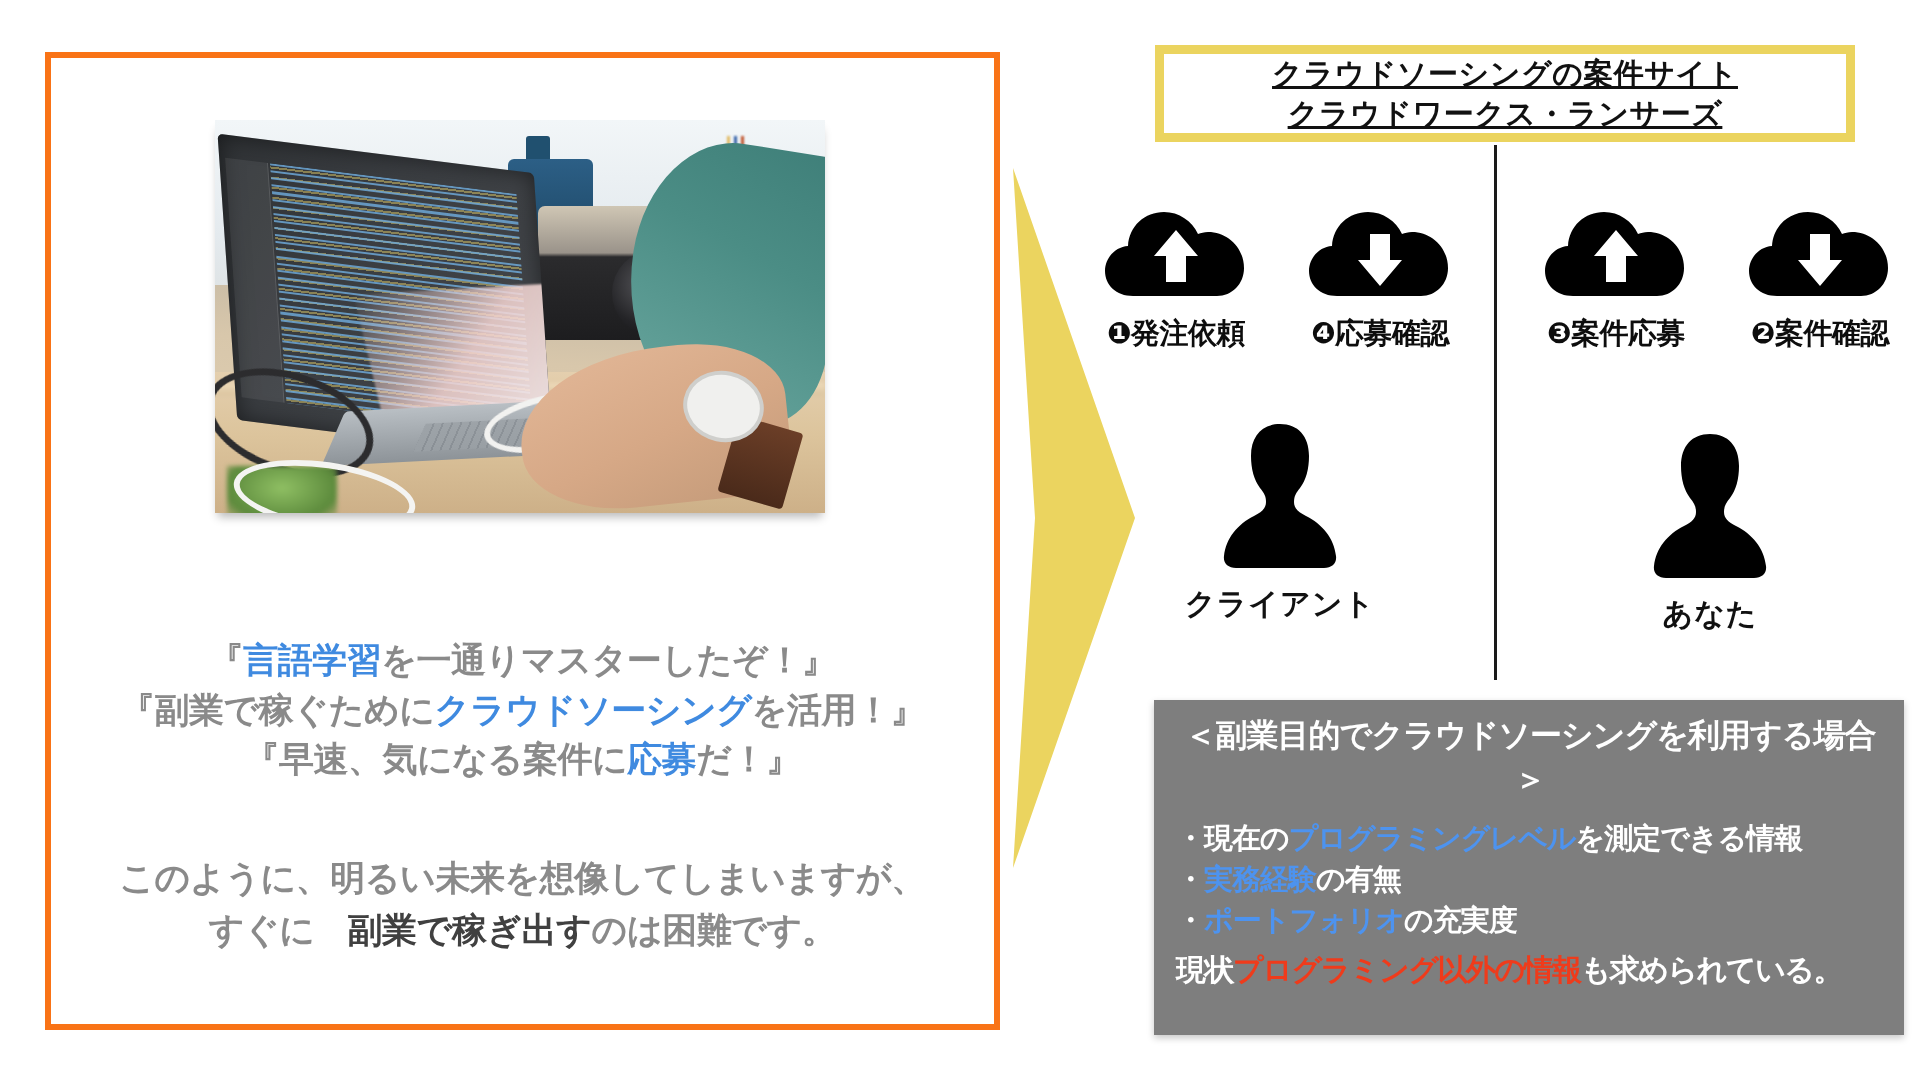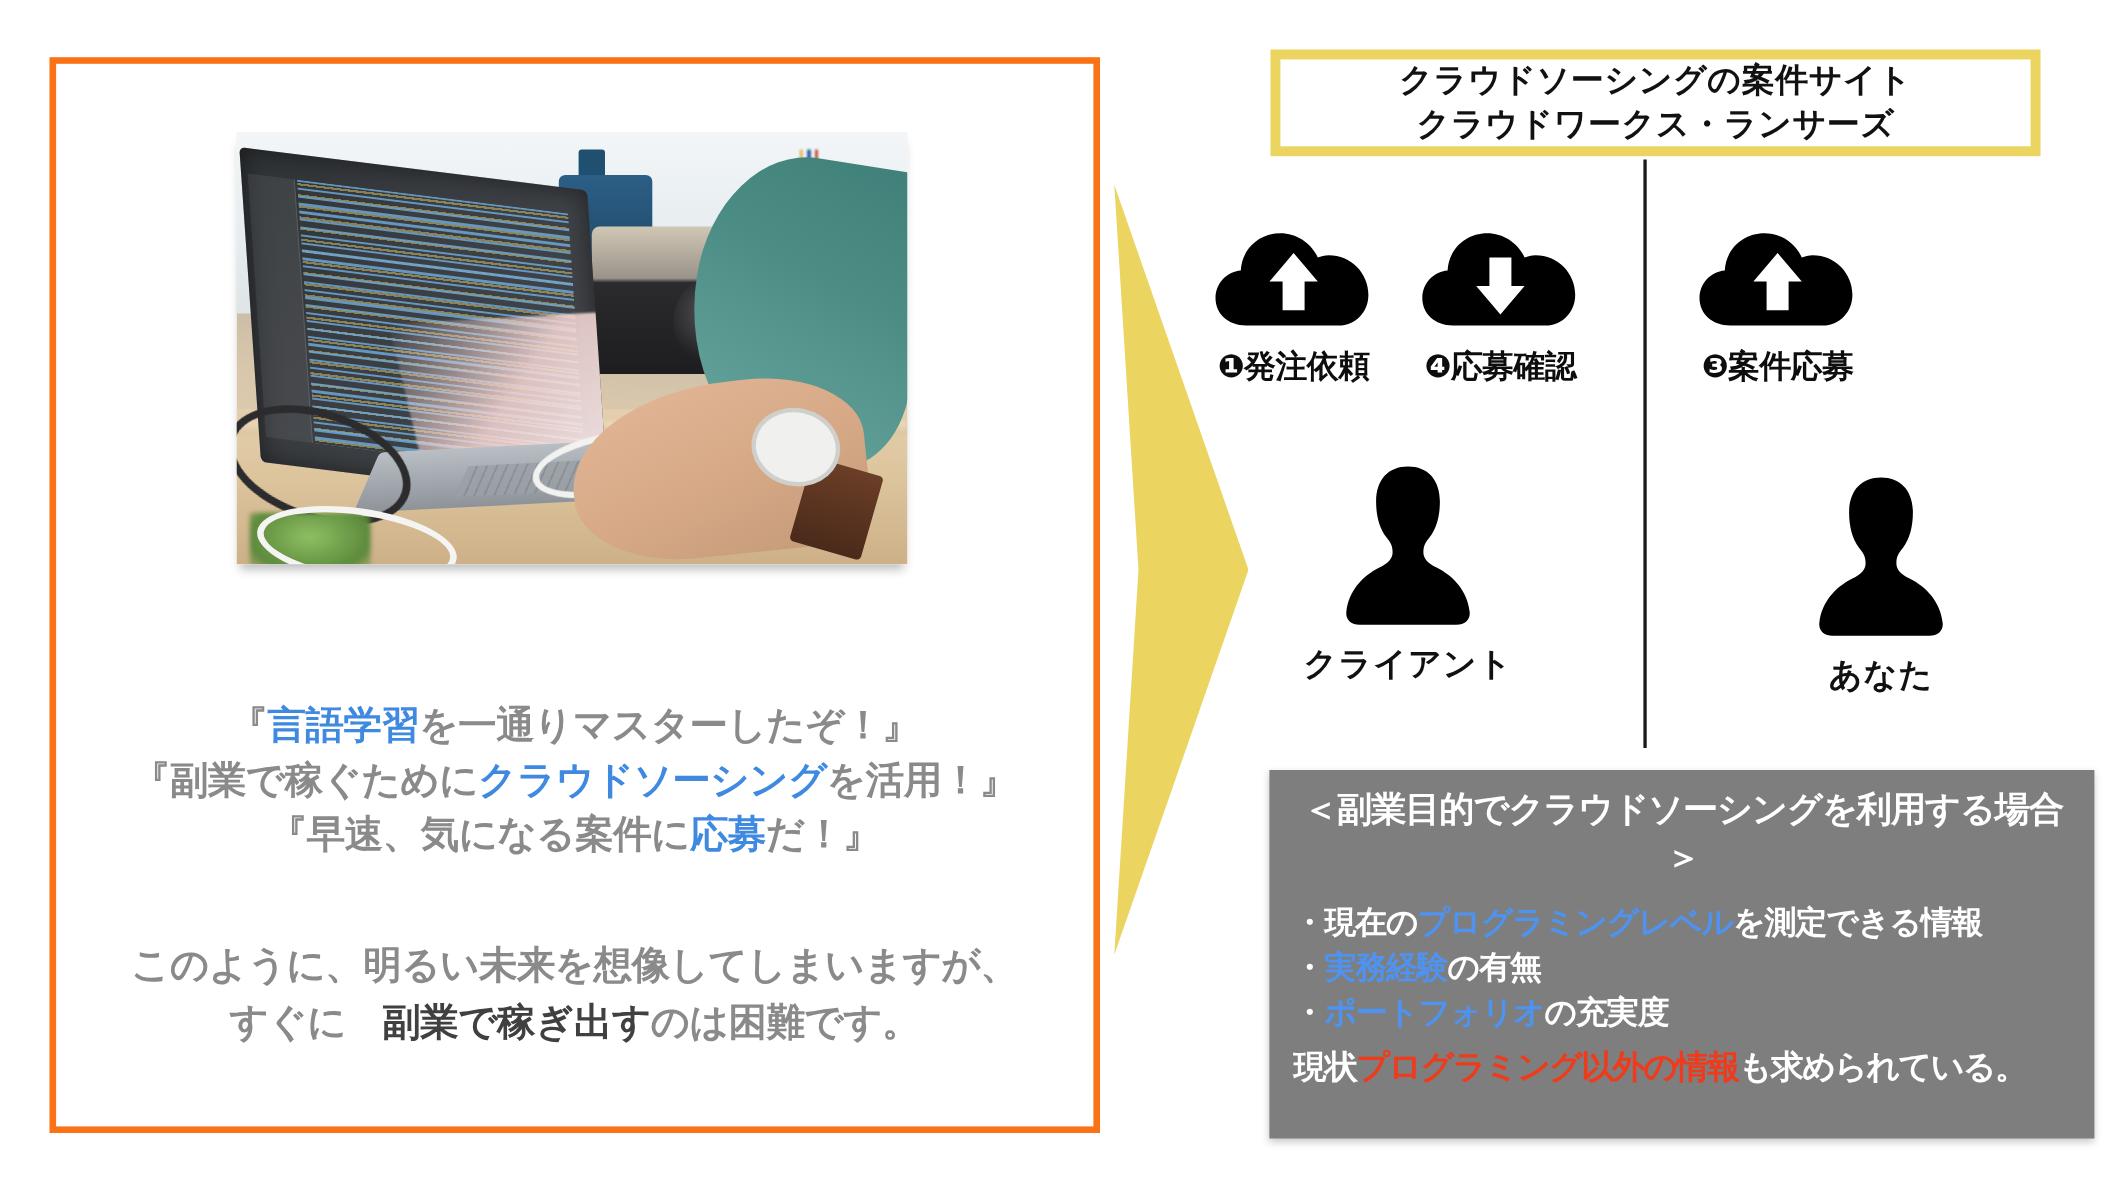--- a/index.html
+++ b/index.html
@@ -235,35 +235,36 @@
     flex-direction: column;
     align-items: center;
     justify-content: center;
   }
   #header-box .hline {
     font-size: 30px;
     font-weight: bold;
     color: #111111;
     line-height: 1.33;
     letter-spacing: .5px;
+    text-decoration: underline;
   }
 
   #vdivider {
     position: absolute;
     left: 1494px;
     top: 145px;
     width: 3px;
     height: 535px;
     background: #1a1a1a;
   }
 
   .cloud-group {
     position: absolute;
     display: flex;
-    gap: 36px;
+    gap: 52px;
     justify-content: flex-end;
   }
   #cloud-group-left  { left: 1100px; top: 196px; }
   #cloud-group-right { left: 1540px; top: 196px; }
 
   .cloud-item {
     width: 152px;
     display: flex;
     flex-direction: column;
     align-items: center;
@@ -421,20 +422,31 @@
       <div>
         <svg class="cloud-icon" viewBox="0 0 152 110" aria-hidden="true">
     <path fill="#000000" d="M33,100 C16,100 5,89 5,75 C5,62 15,51 28,50 C29,30 45,16 64,16
       C79,16 92,25 98,38 C101,37 104,36 108,36 C128,36 144,52 144,72
       C144,88 132,100 117,100 Z"></path>
     <path fill="#ffffff" d="M76,34 L98,60 L86,60 L86,86 L66,86 L66,60 L54,60 Z"></path>
   </svg>
       </div>
       <div class="cloud-label">❸案件応募</div>
     </div>
+    <div class="cloud-item">
+      <div>
+        <svg class="cloud-icon" viewBox="0 0 152 110" aria-hidden="true">
+    <path fill="#000000" d="M33,100 C16,100 5,89 5,75 C5,62 15,51 28,50 C29,30 45,16 64,16
+      C79,16 92,25 98,38 C101,37 104,36 108,36 C128,36 144,52 144,72
+      C144,88 132,100 117,100 Z"></path>
+    <path fill="#ffffff" d="M76,90 L54,64 L66,64 L66,38 L86,38 L86,64 L98,64 Z"></path>
+  </svg>
+      </div>
+      <div class="cloud-label">❷案件確認</div>
+    </div>
   </div>
 
 <div class="person-block" id="person-client">
     <div>
       <svg class="person-icon" width="128" height="150" viewBox="0 0 128 150" aria-hidden="true">
     <path fill="#000000" d="M64,4 C46,4 35,16 35,36 C35,49 38,60 44,68
       C48,73 50,76 50,82 C50,88 46,92 38,96 C22,104 10,118 8,136
       C7,143 12,148 20,148 L108,148 C116,148 121,143 120,136
       C118,118 106,104 90,96 C82,92 78,88 78,82 C78,76 80,73 84,68
       C90,60 93,49 93,36 C93,16 82,4 64,4 Z"></path>

